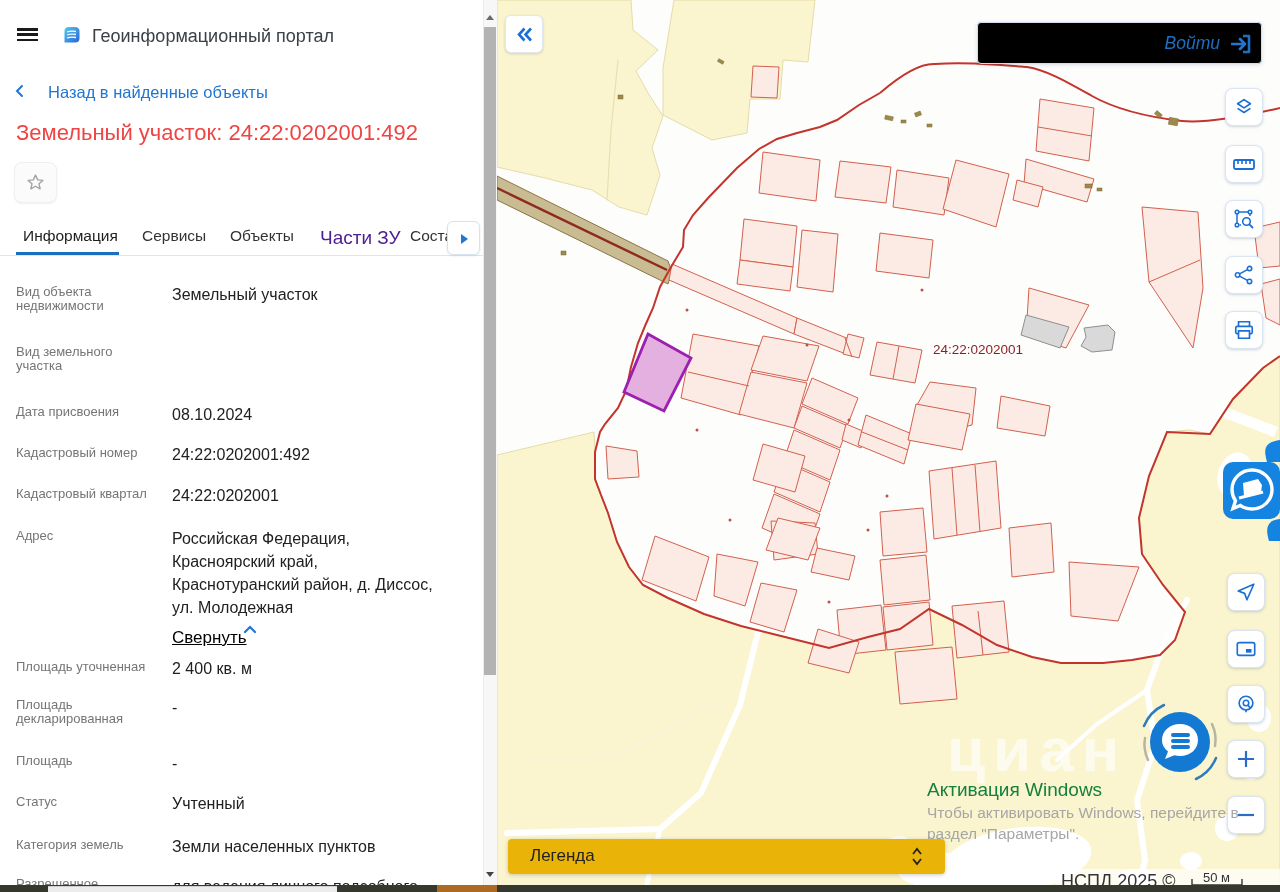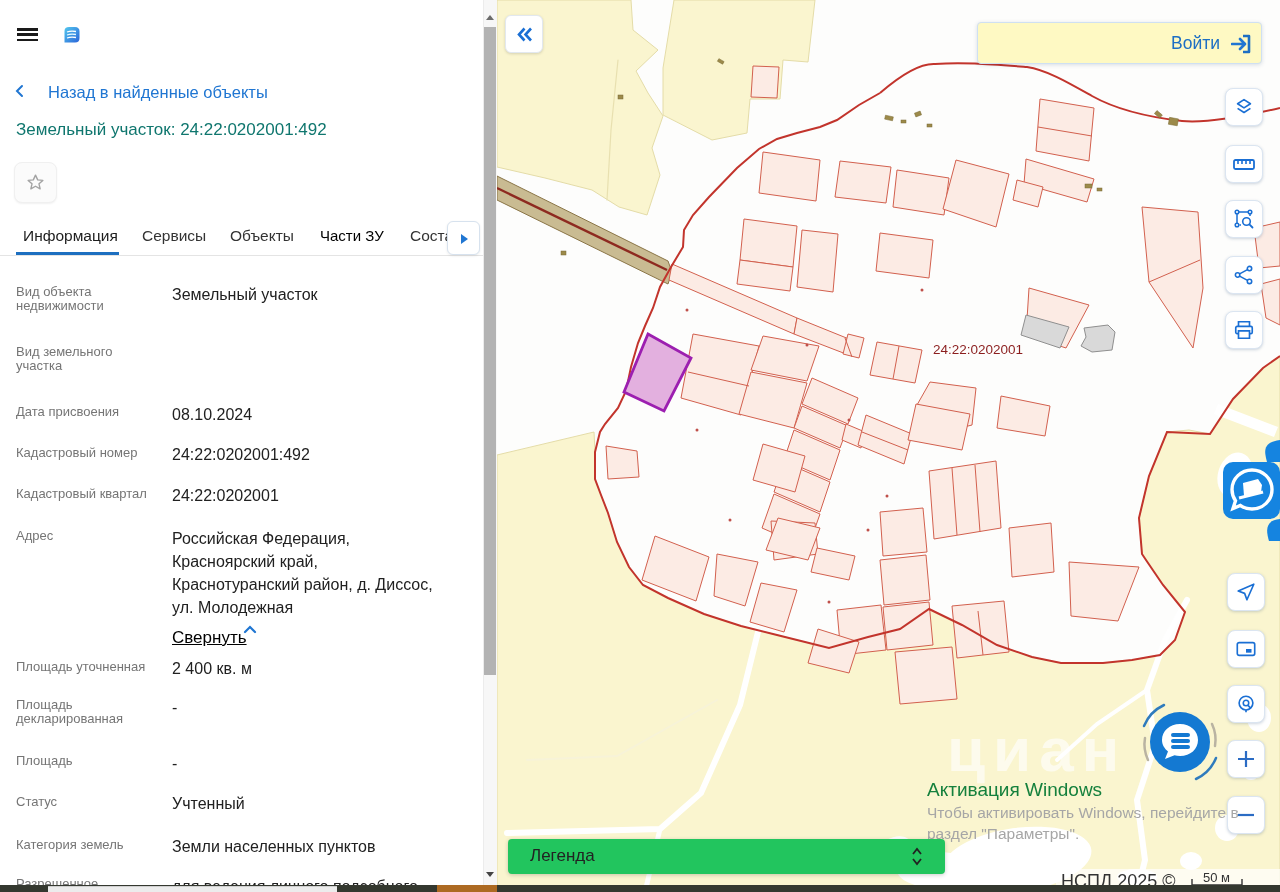--- a/index.html
+++ b/index.html
@@ -24,38 +24,39 @@
         <linearGradient id="lg1" x1="0" y1="0" x2="1" y2="1">
       <stop offset="0" stop-color="#53c8ee"></stop>
           <stop offset="1" stop-color="#2b64d9"></stop>
         </linearGradient>
       </defs>
     <path d="M2.5 16.5 L2.5 5 Q2.5 1 7 1 L13 1 Q17.5 1 17.5 5.5 L17.5 12 Q17.5 16.5 13 16.5 Z" fill="url(#lg1)"></path>
     <path d="M5 6 Q9 4.5 14 5.5" stroke="#fff" stroke-width="1.3" fill="none"></path>
     <path d="M5 9 Q9 7.5 14 8.5" stroke="#e8fbff" stroke-width="1.3" fill="none"></path>
     <path d="M5 12 Q9 10.5 14 11.5" stroke="#fff" stroke-width="1.3" fill="none"></path>
   </svg>
+  <div class="abs" style="left:92px;top:26px;font-size:18px;color:#3a4046;">Геоинформационный портал</div>
 
   <svg class="abs" style="left:13px;top:84px;" width="14" height="14" viewBox="0 0 14 14">
       <path d="M9 2 L4 7 L9 12" stroke="#2076d2" stroke-width="2" fill="none" stroke-linecap="round"></path>
     </svg>
   <div class="abs" style="left:48px;top:83px;font-size:16.5px;color:#2076d2;">Назад в найденные объекты</div>
 
-  <div class="abs" style="left:16px;top:120px;font-size:17px;color:#0f766e;">Земельный участок: 24:22:0202001:492</div>
+  <div class="abs" style="left:16px;top:120px;font-size:22px;color:#ef4444;">Земельный участок: 24:22:0202001:492</div>
 
   <div class="abs" style="left:14px;top:162px;width:43px;height:41px;background:#fbfbfb;border:1px solid #f0f0f0;border-radius:8px;box-shadow:0 1px 2px rgba(0,0,0,.06);">
     <svg style="position:absolute;left:10px;top:9px;" width="21" height="21" viewBox="0 0 24 24">
         <path d="M12 3.6 L14.5 9 L20.4 9.6 L16 13.5 L17.3 19.3 L12 16.3 L6.7 19.3 L8 13.5 L3.6 9.6 L9.5 9 Z" fill="none" stroke="#a3a3a3" stroke-width="1.6" stroke-linejoin="round"></path>
       </svg>
   </div>
 
   <div class="abs" style="left:23px;top:227px;font-size:15.5px;color:#1d1d1d;">Информация</div>
   <div class="abs" style="left:142px;top:227px;font-size:15.5px;color:#333;">Сервисы</div>
   <div class="abs" style="left:230px;top:227px;font-size:15.5px;color:#333;">Объекты</div>
-  <div class="abs" style="left:320px;top:227px;font-size:15px;color:#000000;">Части ЗУ</div>
+  <div class="abs" style="left:320px;top:227px;font-size:19px;color:#4c1d95;">Части ЗУ</div>
   <div class="abs" style="left:410px;top:227px;font-size:15.5px;color:#333;">Состав ЗІ</div>
   <div class="abs" style="left:0;top:255px;width:483px;height:1px;background:#e4e4e4;"></div>
   <div class="abs" style="left:16px;top:252px;width:103px;height:3px;background:#1d6fc0;"></div>
   <div class="abs" style="left:447px;top:221px;width:33px;height:34px;background:#fff;border:1px solid #d7e2ee;border-radius:6px;box-shadow:0 1px 3px rgba(0,0,0,.08);">
     <svg style="position:absolute;left:12px;top:12px;" width="9" height="10" viewBox="0 0 9 10">
         <path d="M1 0 L8 5 L1 10 Z" fill="#2076d2"></path>
       </svg>
   </div>
 
   <div class="lbl" style="top:285px;">Вид объекта<br>недвижимости</div>
@@ -233,21 +234,21 @@
   </g>
   <text x="436" y="354" font-size="13.5" fill="#8b1e1e" font-family="Liberation Sans">24:22:0202001</text>
   </svg>
 
   <div class="abs" style="left:8px;top:15px;width:38px;height:38px;background:#fff;border:1px solid #e2e8ef;border-radius:6px;box-shadow:0 1px 3px rgba(0,0,0,.15);">
     <svg style="position:absolute;left:10px;top:10px;" width="18" height="17" viewBox="0 0 18 17">
         <path d="M8.5 2.5 L3 8.5 L8.5 14.5 M15 2.5 L9.5 8.5 L15 14.5" stroke="#1a6fd4" stroke-width="2.6" fill="none" stroke-linejoin="miter"></path>
       </svg>
   </div>
 
-  <div class="abs" style="left:480px;top:22px;width:285px;height:42px;background:#fef9c3;border:1px solid #cfe0f2;border-radius:4px;box-shadow:0 1px 4px rgba(0,40,90,.15);">
+  <div class="abs" style="left:480px;top:22px;width:285px;height:42px;background:#000000;border:1px solid #cfe0f2;border-radius:4px;box-shadow:0 1px 4px rgba(0,40,90,.15);font-style:italic;">
     <div style="position:absolute;right:41px;top:10px;font-size:17.5px;color:#1d6fc4;">Войти</div>
     <svg style="position:absolute;right:8px;top:11px;" width="22" height="20" viewBox="0 0 22 20">
       <path d="M12 2 H18 V18 H12" stroke="#1d6fc4" stroke-width="2.6" fill="none" stroke-linejoin="round"></path>
       <path d="M1 10 H13 M9 5 L14 10 L9 15" stroke="#2076d2" stroke-width="2.6" fill="none" stroke-linecap="round" stroke-linejoin="round"></path>
     </svg>
   </div>
 
   <div class="btn" style="left:728px;top:88px;">
     <svg width="22" height="22" viewBox="0 0 24 24">
         <path d="M12 4 L19 8.5 L12 13 L5 8.5 Z" fill="none" stroke="#1a6fd4" stroke-width="1.8" stroke-linejoin="round"></path>
@@ -337,21 +338,21 @@
     <rect x="37" y="37" width="19" height="4" rx="2" fill="#1479d2"></rect>
     <rect x="37" y="43" width="19" height="4" rx="2" fill="#1479d2"></rect>
     <rect x="37" y="49" width="19" height="4" rx="2" fill="#1479d2"></rect>
   </svg>
 
   <div class="abs" style="left:450px;top:714px;font-size:62px;font-weight:bold;color:rgba(255,255,255,0.62);letter-spacing:8px;">циан</div>
   <div class="abs" style="left:430px;top:779px;font-size:19px;color:#15803d;">Активация Windows</div>
   <div class="abs" style="left:430px;top:804px;font-size:15.5px;color:#a6a6a6;">Чтобы активировать Windows, перейдите в</div>
   <div class="abs" style="left:430px;top:825px;font-size:15.5px;color:#a6a6a6;">раздел "Параметры".</div>
 
-  <div class="abs" style="left:11px;top:839px;width:437px;height:35px;background:#22c55e;border-radius:4px;box-shadow:0 1px 4px rgba(0,0,0,.2);">
+  <div class="abs" style="left:11px;top:839px;width:437px;height:35px;background:#eab308;border-radius:4px;box-shadow:0 1px 4px rgba(0,0,0,.2);">
     <div style="position:absolute;left:22px;top:7px;font-size:17px;color:#222;">Легенда</div>
     <svg style="position:absolute;right:22px;top:8px;" width="12" height="19" viewBox="0 0 12 19">
         <path d="M2 7 L6 2 L10 7" stroke="#222" stroke-width="1.8" fill="none"></path>
         <path d="M2 12 L6 17 L10 12" stroke="#222" stroke-width="1.8" fill="none"></path>
       </svg>
   </div>
 
   <div class="abs" style="left:559px;top:869px;width:224px;height:17px;background:rgba(255,255,255,0.7);"></div>
   <div class="abs" style="left:564px;top:871px;font-size:18px;color:#333;">НСПД 2025 ©</div>
   <div class="abs" style="left:706px;top:870px;font-size:13px;color:#333;">50 м</div>

